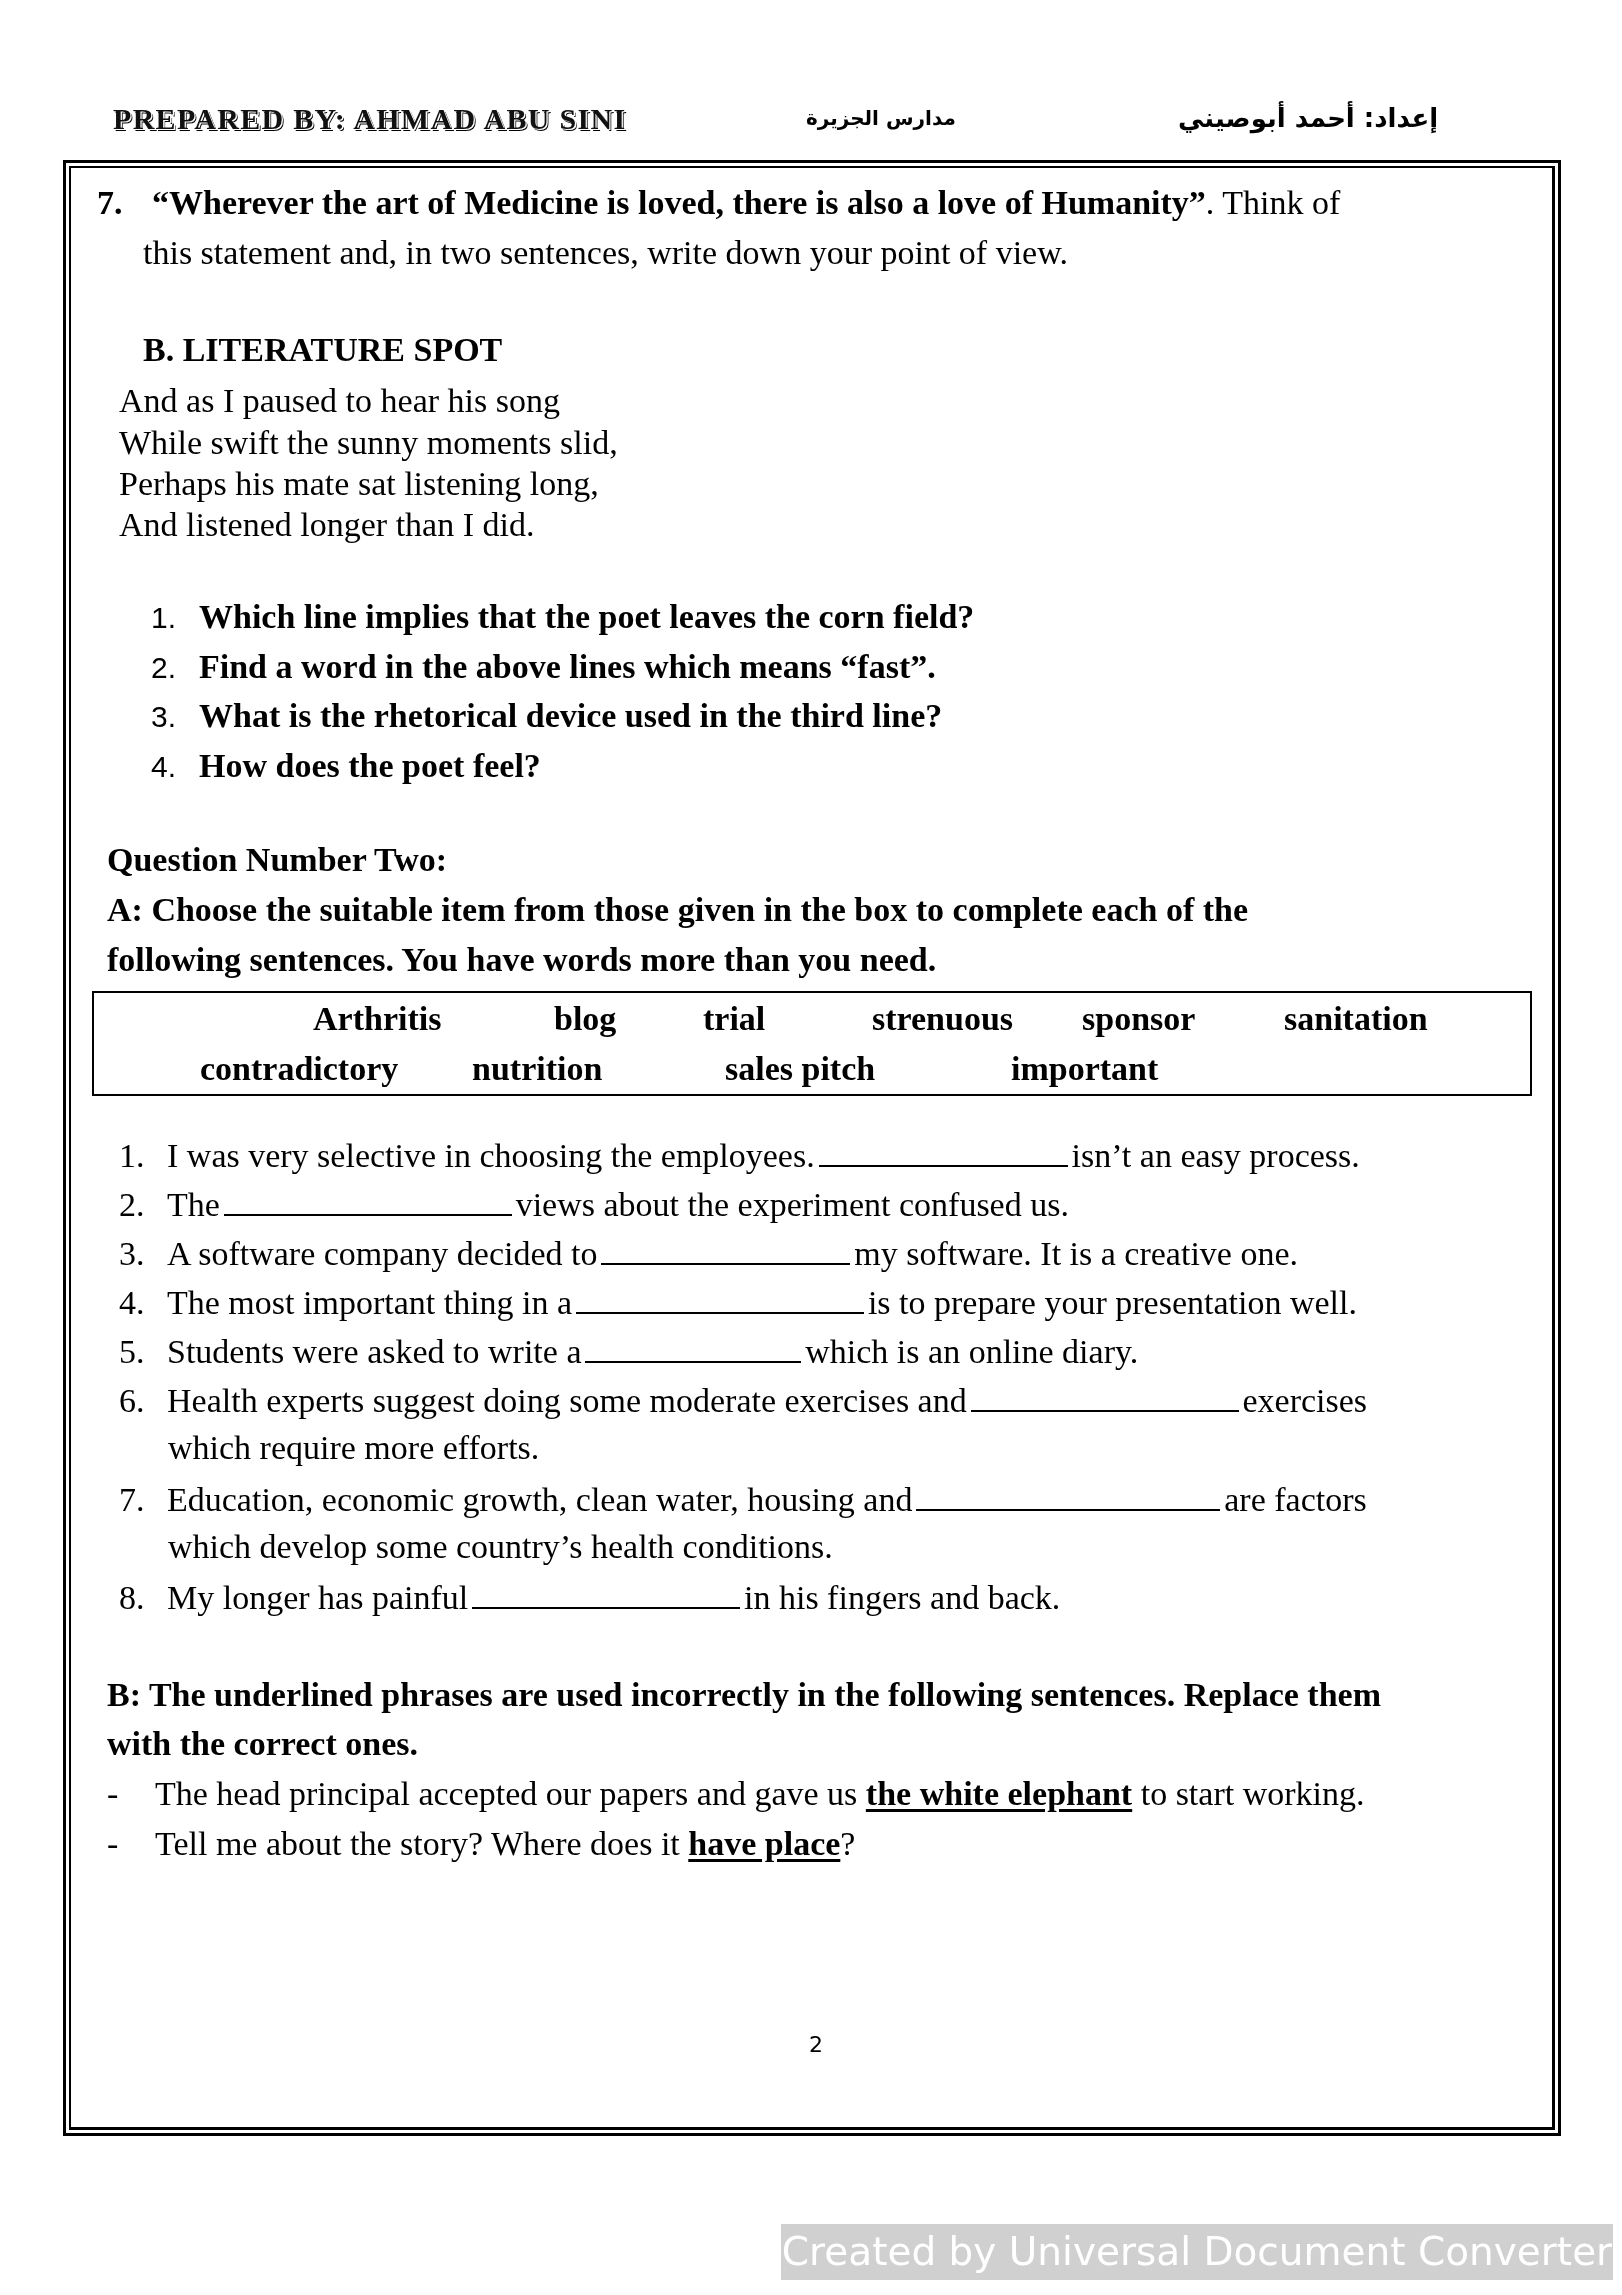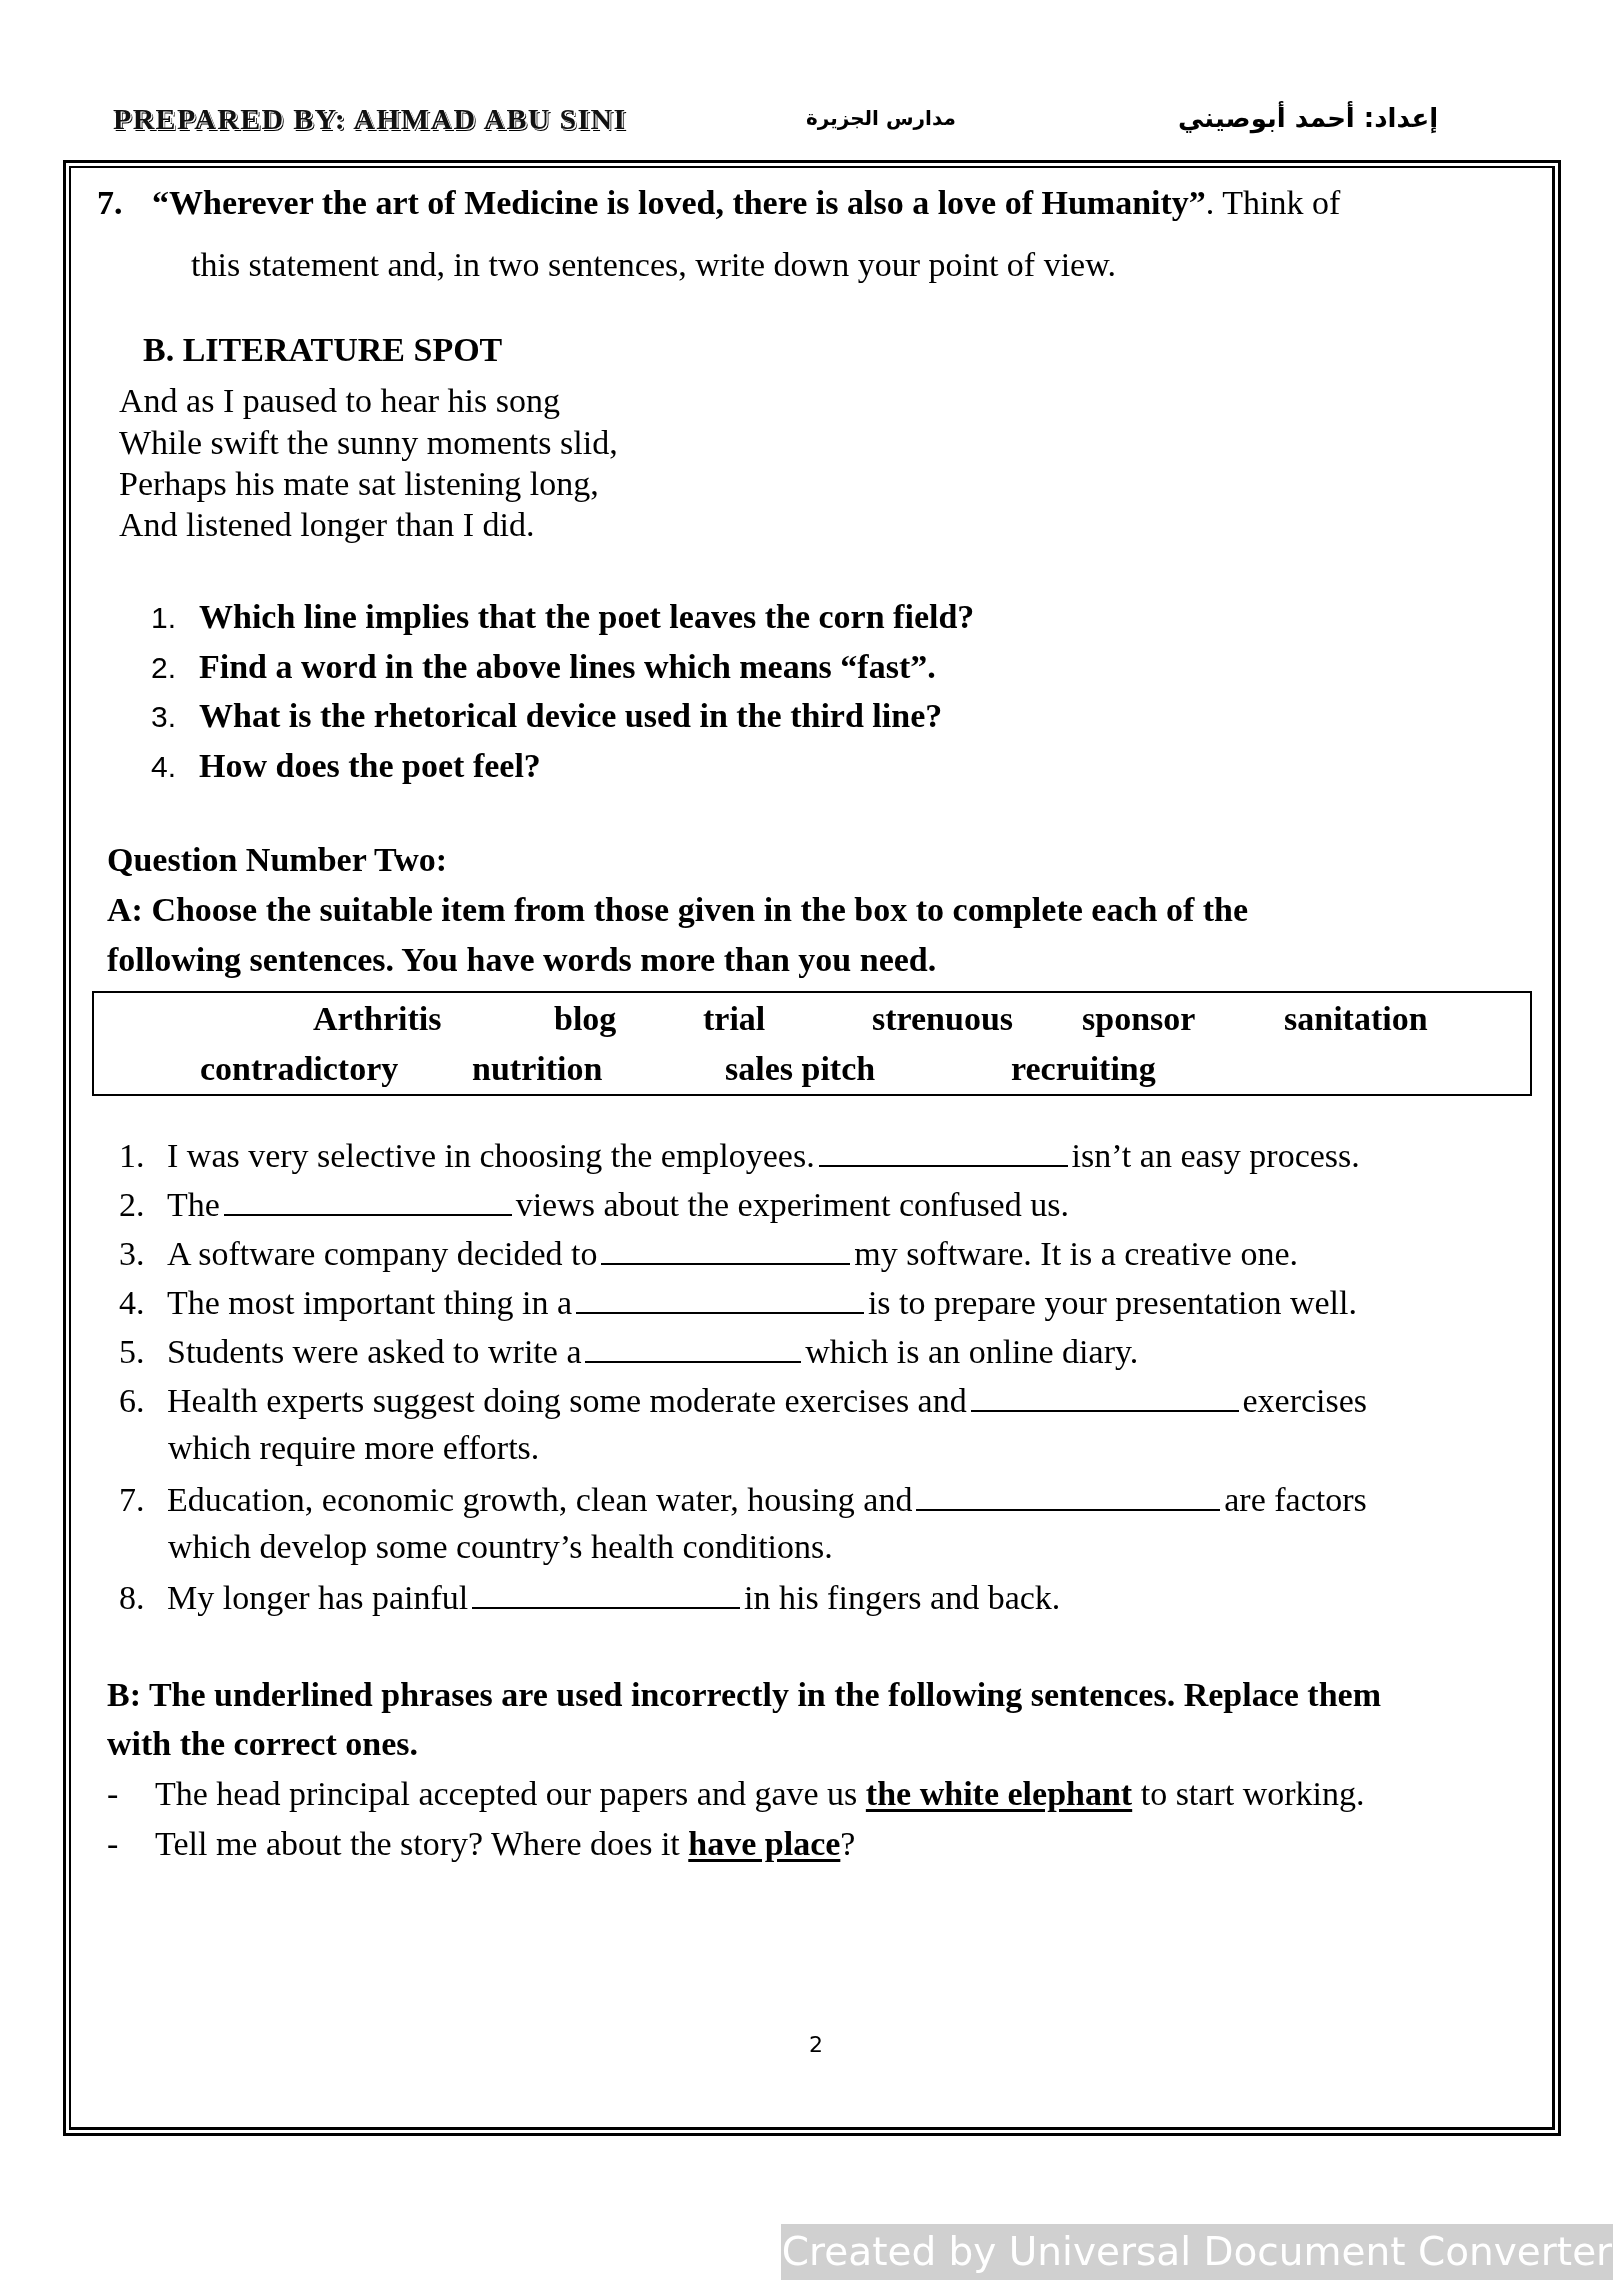--- a/index.html
+++ b/index.html
@@ -16,21 +16,21 @@
     .frame-outer { position: absolute; left: 63px; top: 160px; width: 1498px; height: 1976px; box-sizing: border-box;
                    border: 3.3px solid #000; }
     .frame-inner { position: absolute; left: 69px; top: 166px; width: 1486px; height: 1964px; box-sizing: border-box;
                    border: 2px solid #000; border-bottom-width: 3.9px; border-right-width: 3.3px; }
 
     .t { position: absolute; font-size: 34px; line-height: 39px; white-space: nowrap; }
     .b { font-weight: bold; }
 
     .q7-num { left: 97px; top: 183px; }
     .q7-line1 { left: 152px; top: 183px; }
-    .q7-line2 { left: 143px; top: 245px; margin-left: 48px; }
+    .q7-line2 { left: 143px; top: 233px; }
 
     .lit-title { left: 143px; top: 330px; }
     .poem { left: 119px; }
     .lit-q { left: 151px; }
     .lit-q .num { font-family: "Liberation Sans", sans-serif; font-weight: normal; font-size: 30px; display: inline-block; width: 48px; }
 
     .q2-title { left: 107px; top: 840px; }
     .q2-instr { left: 107px; }
 
     .word-box { position: absolute; left: 92px; top: 991px; width: 1440px; height: 105px; box-sizing: border-box; border: 2.6px solid #000; }
@@ -93,21 +93,21 @@
 <div class="word-box"></div>
 <div class="word" style="left:313px;top:999px">Arthritis</div>
 <div class="word" style="left:554px;top:999px">blog</div>
 <div class="word" style="left:703px;top:999px">trial</div>
 <div class="word" style="left:872px;top:999px">strenuous</div>
 <div class="word" style="left:1082px;top:999px">sponsor</div>
 <div class="word" style="left:1284px;top:999px">sanitation</div>
 <div class="word" style="left:200px;top:1049px">contradictory</div>
 <div class="word" style="left:472px;top:1049px">nutrition</div>
 <div class="word" style="left:725px;top:1049px">sales pitch</div>
-<div class="word" style="left:1011px;top:1049px">recruiting</div>
+<div class="word" style="left:1011px;top:1049px">important</div>
 
 <div class="t sent" style="top:1134px">
   <span class="num">1.</span><span>I was very selective  in  choosing the employees.</span><span class="blank" style="width:249px"></span><span>isn’t an easy process.</span>
 </div>
 <div class="t sent" style="top:1183px">
   <span class="num">2.</span><span>The</span><span class="blank" style="width:288px"></span><span>views about the experiment  confused us.</span>
 </div>
 <div class="t sent" style="top:1232px">
   <span class="num">3.</span><span>A software company decided to</span><span class="blank" style="width:249px"></span><span>my software. It is a creative one.</span>
 </div>

